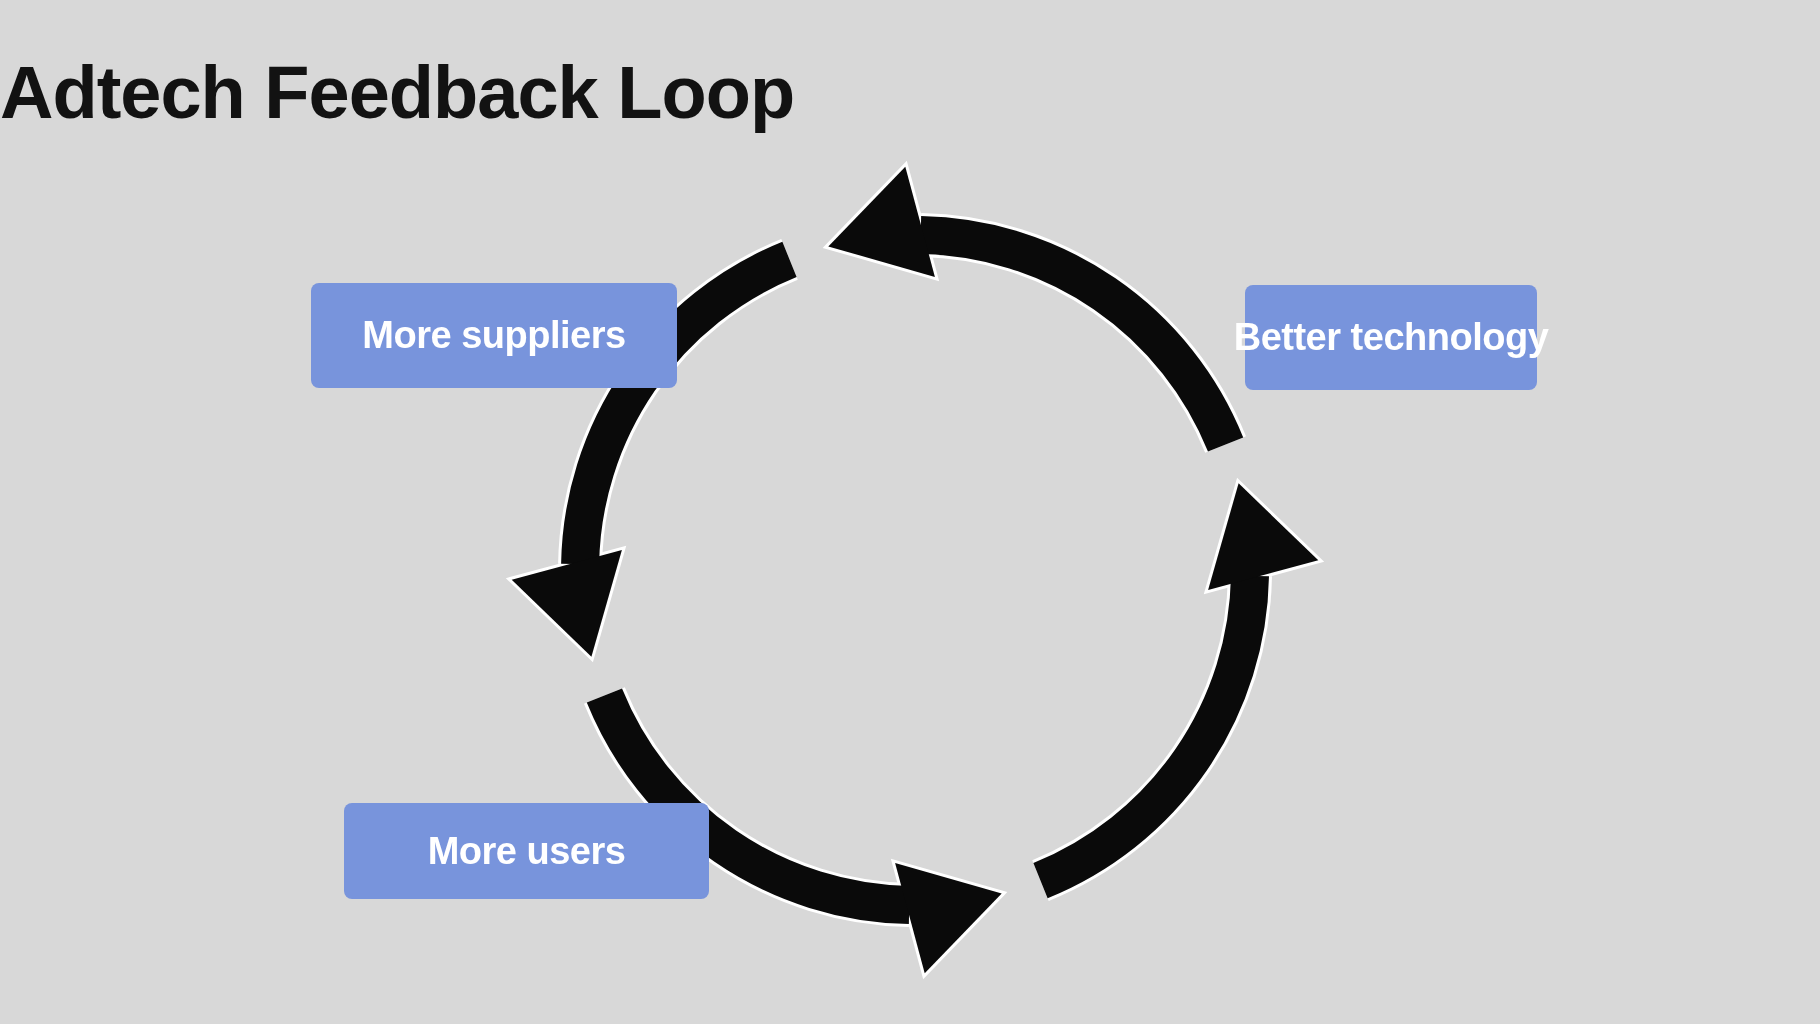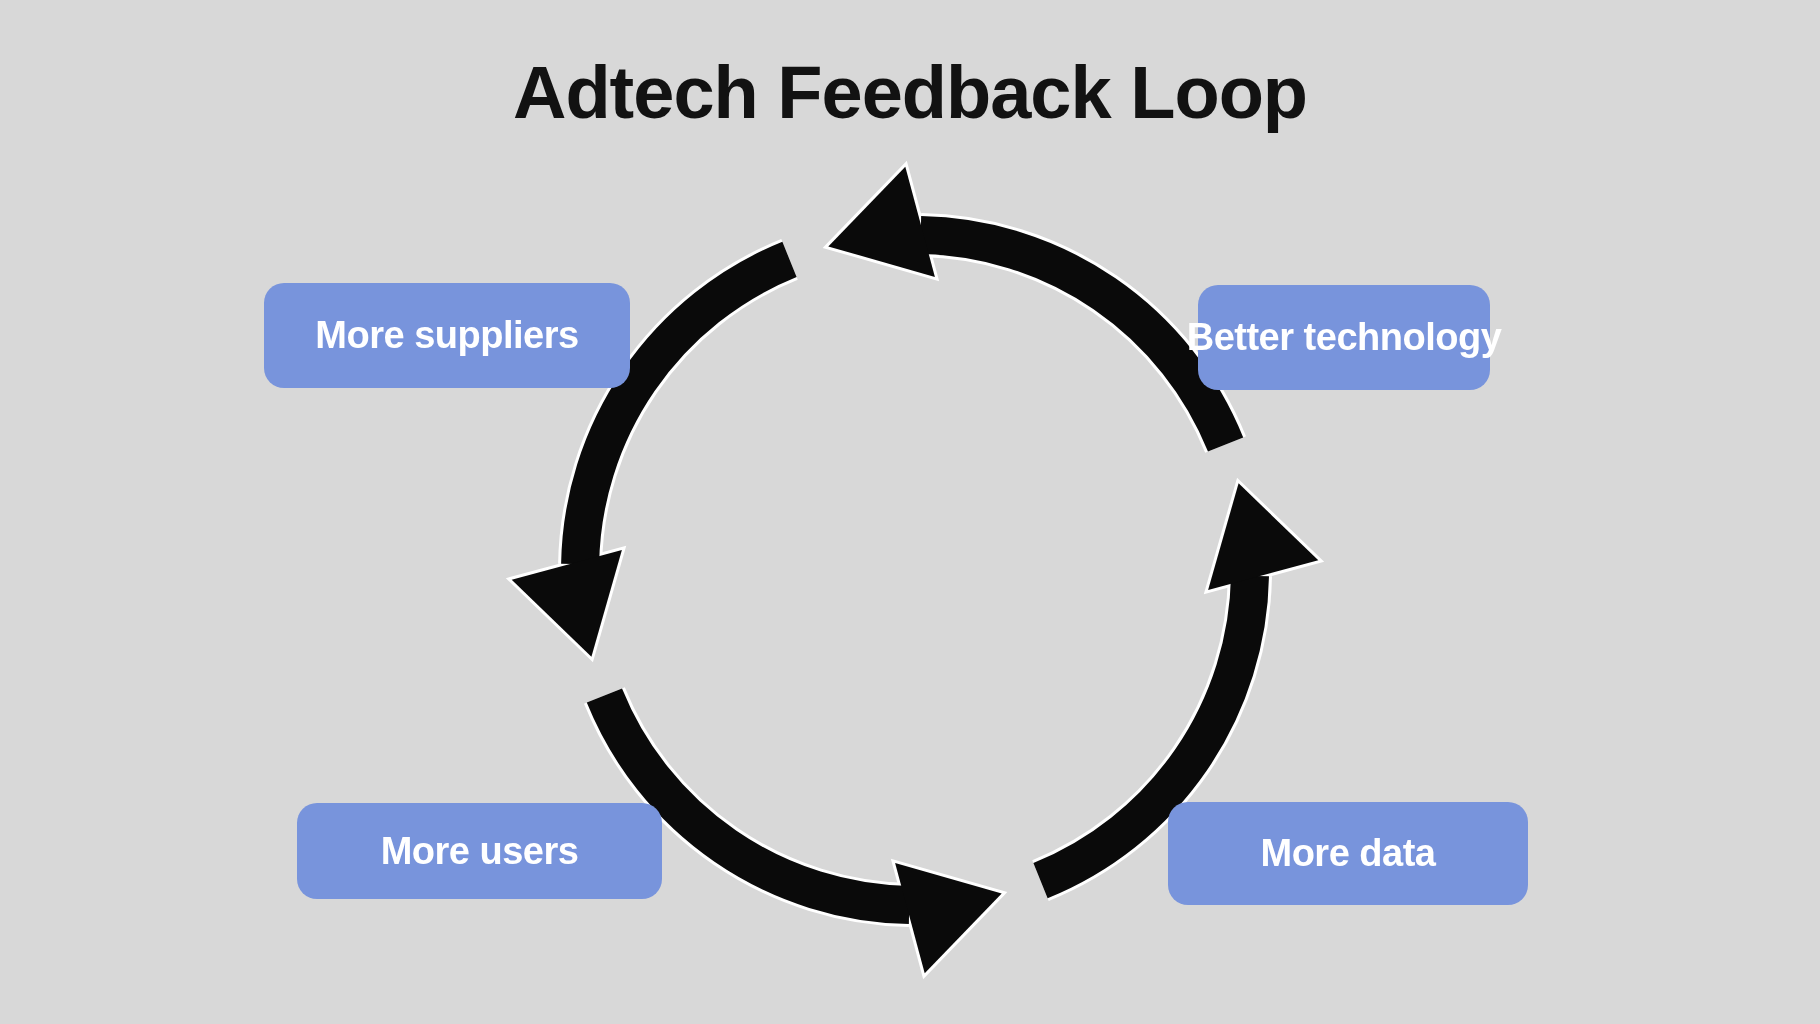--- a/index.html
+++ b/index.html
@@ -6,44 +6,45 @@
   body{font-family:"Liberation Sans", sans-serif;}
   .canvas{
     position:relative;
     width:1820px;height:1024px;
     background:#d8d8d8;
     overflow:hidden;
   }
   .title{
     position:absolute;
     top:52px;left:0;right:0;
-    text-align:center;
+    text-align:left;
     font-size:74px;
     font-weight:bold;
     letter-spacing:-1px;
     color:#121212;
     line-height:1.1;
   }
   .loop-svg{
     position:absolute;
     left:0;top:0;
     width:1820px;height:1024px;
   }
   .badge{
     position:absolute;
     display:flex;
     align-items:center;
     justify-content:center;
-    border-radius:20px;
+    border-radius:8px;
     color:#ffffff;
     font-size:38px;
     font-weight:bold;
     letter-spacing:-0.5px;
     white-space:nowrap;
     background:#7894dc;
+    margin-left:47px;
   }
   .badge-more-suppliers{left:264px;top:283px;width:366px;height:105px;}
   .badge-better-technology{left:1198px;top:285px;width:292px;height:105px;}
   .badge-more-users{left:297px;top:803px;width:365px;height:96px;}
   .badge-more-data{left:1168px;top:802px;width:360px;height:103px;}
 
   .arc-casing{fill:none;stroke:#ffffff;stroke-width:44;stroke-linecap:butt;}
   .arc{fill:none;stroke:#0a0a0a;stroke-width:38;stroke-linecap:butt;}
   .arrowhead-casing{fill:#ffffff;stroke:#ffffff;stroke-width:6;stroke-linejoin:miter;}
   .arrowhead{fill:#0a0a0a;stroke:none;}
@@ -77,15 +78,14 @@
     <polygon class="arrowhead" points="1001.7,893.6 924.7,973.3 895.1,863.1"></polygon>
     <polygon class="arrowhead" points="1238.6,483.3 1318.3,560.3 1208.1,589.9"></polygon>
   </svg>
 
   <div class="badge badge-more-suppliers">More suppliers</div>
 
   <div class="badge badge-better-technology">Better technology</div>
 
   <div class="badge badge-more-users">More users</div>
 
-  <div class="badge badge-more-data">More data</div>
 
 </div>
 
 </body></html>

